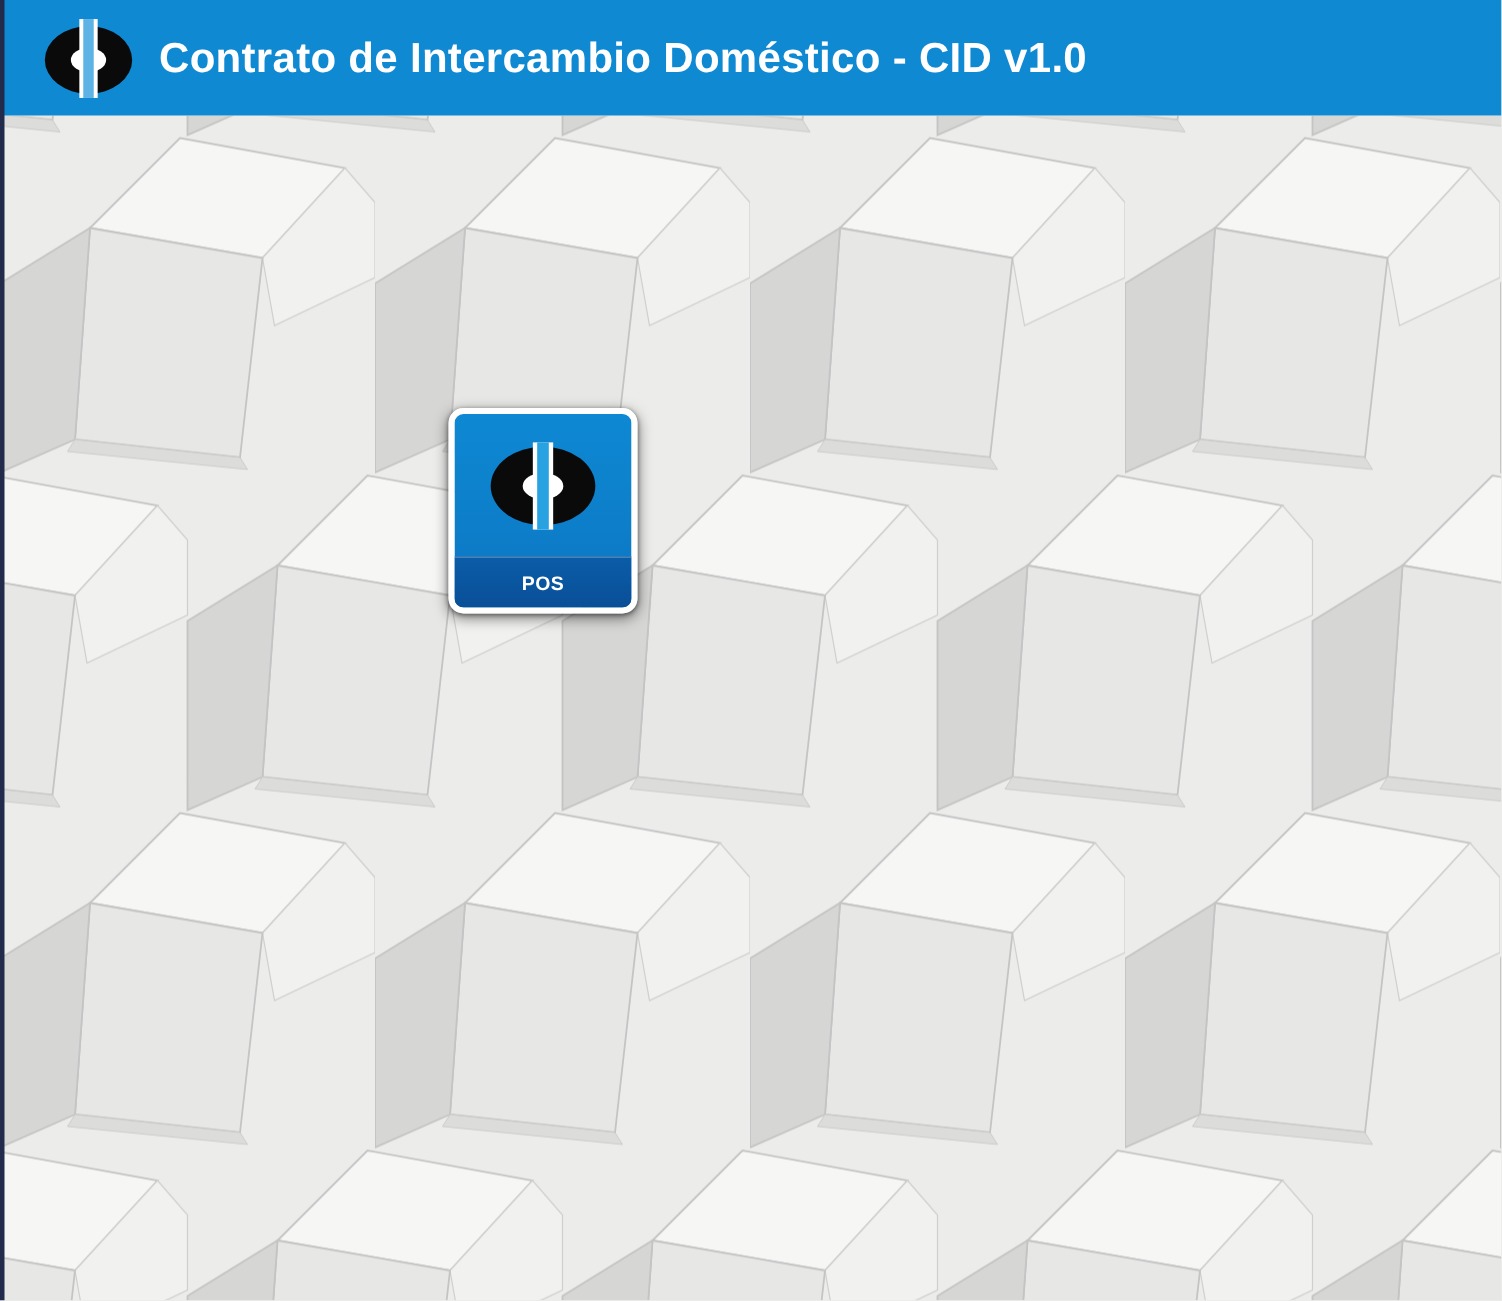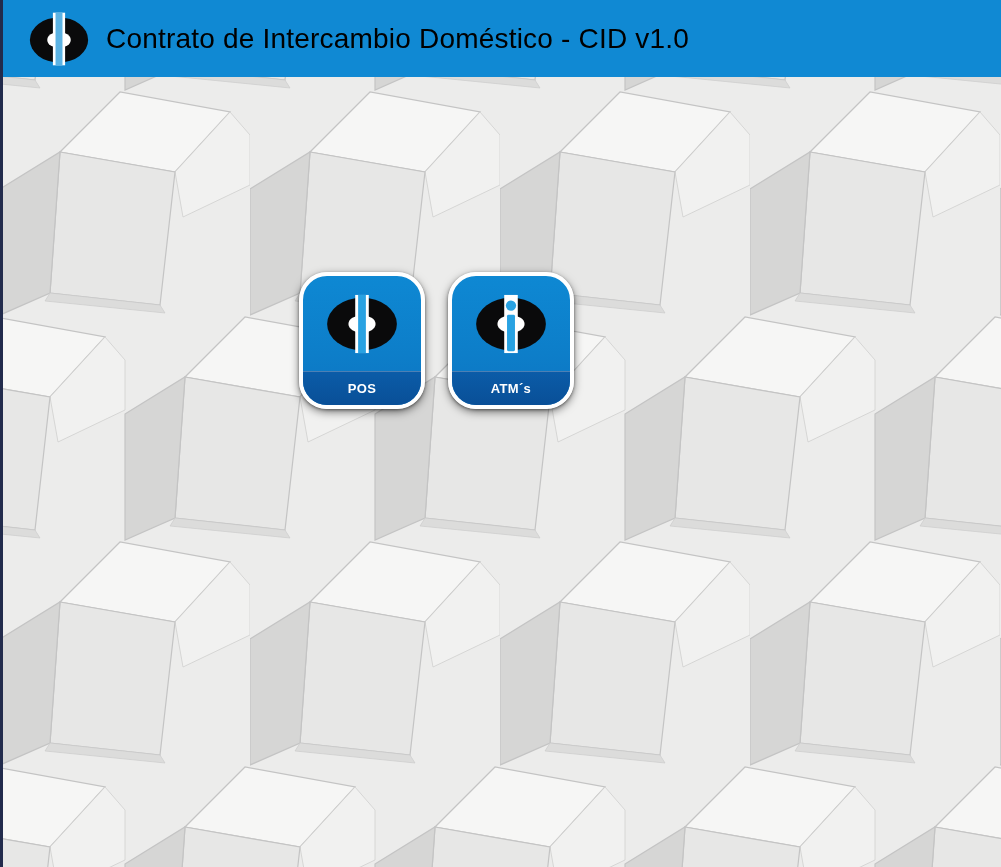--- a/index.html
+++ b/index.html
@@ -7,38 +7,38 @@
     width:1001px;height:867px;position:relative;overflow:hidden;
     font-family:"Liberation Sans", sans-serif;background:#ececeb;
   }
   
   .app-header{
     position:absolute;left:0;top:0;width:1001px;height:77px;
     background:#1089d3;display:flex;align-items:center;z-index:5;
   }
   .logo{margin-left:28px;flex:0 0 auto;display:block;}
   .page-title{
-    color:#000000;font-size:28px;font-weight:400;margin-left:16px;
+    color:#ffffff;font-size:28px;font-weight:700;margin-left:16px;
     letter-spacing:0.2px;white-space:nowrap;
   }
   
   .main-area{position:absolute;left:0;top:77px;width:1001px;height:790px;}
   .bg-svg{position:absolute;left:0;top:0;display:block;}
   
   .edge-left{
     position:absolute;left:0;top:0;width:3px;height:867px;
     background:#222b4c;z-index:9;
   }
   
   .cards-row{
     position:absolute;left:299px;top:272px;display:flex;gap:23px;z-index:6;
   }
   .launcher-card{
     width:126px;height:137px;box-sizing:border-box;
-    border:4px solid #ffffff;border-radius:28px;overflow:hidden;
+    border:4px solid #ffffff;border-radius:10px;overflow:hidden;
     background:linear-gradient(180deg,#0e88d3 0%,#0d7ec9 60%,#0c74c2 100%);
     box-shadow:0 3px 9px rgba(0,0,0,0.5), 0 1px 3px rgba(0,0,0,0.4);
     display:flex;flex-direction:column;cursor:pointer;
   }
   .card-icon-area{
     flex:1 1 auto;display:flex;align-items:center;justify-content:center;
   }
   .card-label{
     flex:0 0 auto;height:33px;
     background:linear-gradient(180deg,#0b5ca8 0%,#094f97 100%);
@@ -89,29 +89,17 @@
         <svg width="78" height="62" viewBox="0 0 80 64" aria-hidden="true">
           <ellipse cx="40" cy="32" rx="36" ry="27" fill="#0a0a0b"></ellipse>
           <ellipse cx="40" cy="32" rx="14" ry="9" fill="#ffffff"></ellipse>
           <rect x="33" y="2" width="14" height="60" fill="#ffffff"></rect>
           <rect x="36" y="2" width="8" height="60" fill="#29a2e2"></rect>
         </svg>
       </div>
       <div class="card-label">POS</div>
     </div>
 
-    <div class="launcher-card">
-      <div class="card-icon-area">
-        <svg width="78" height="62" viewBox="0 0 80 64" aria-hidden="true">
-          <ellipse cx="40" cy="32" rx="36" ry="27" fill="#0a0a0b"></ellipse>
-          <ellipse cx="40" cy="32" rx="14" ry="9" fill="#ffffff"></ellipse>
-          <rect x="33" y="2" width="14" height="60" fill="#ffffff"></rect>
-          <circle cx="40" cy="13" r="5.3" fill="#29a2e2"></circle>
-          <rect x="35.9" y="22.5" width="8.2" height="37.5" rx="1.5" fill="#29a2e2"></rect>
-        </svg>
-      </div>
-      <div class="card-label">ATM´s</div>
-    </div>
 
   </div>
 </div>
 
 <div class="edge-left"></div>
 
 </body></html>

